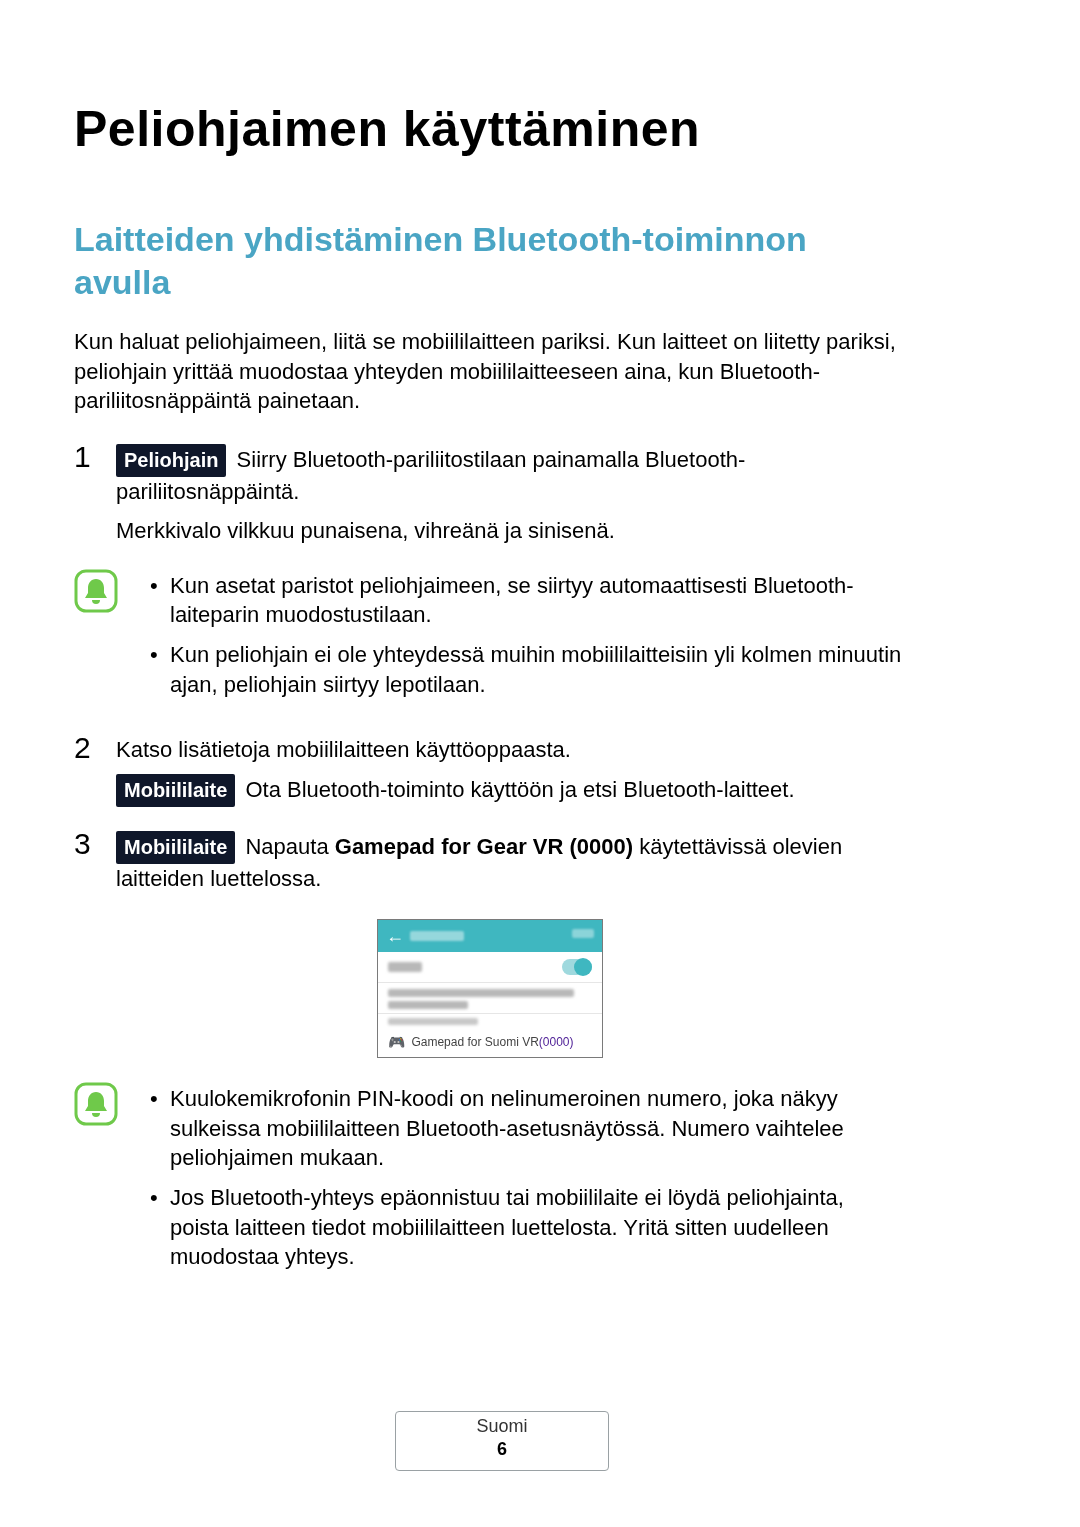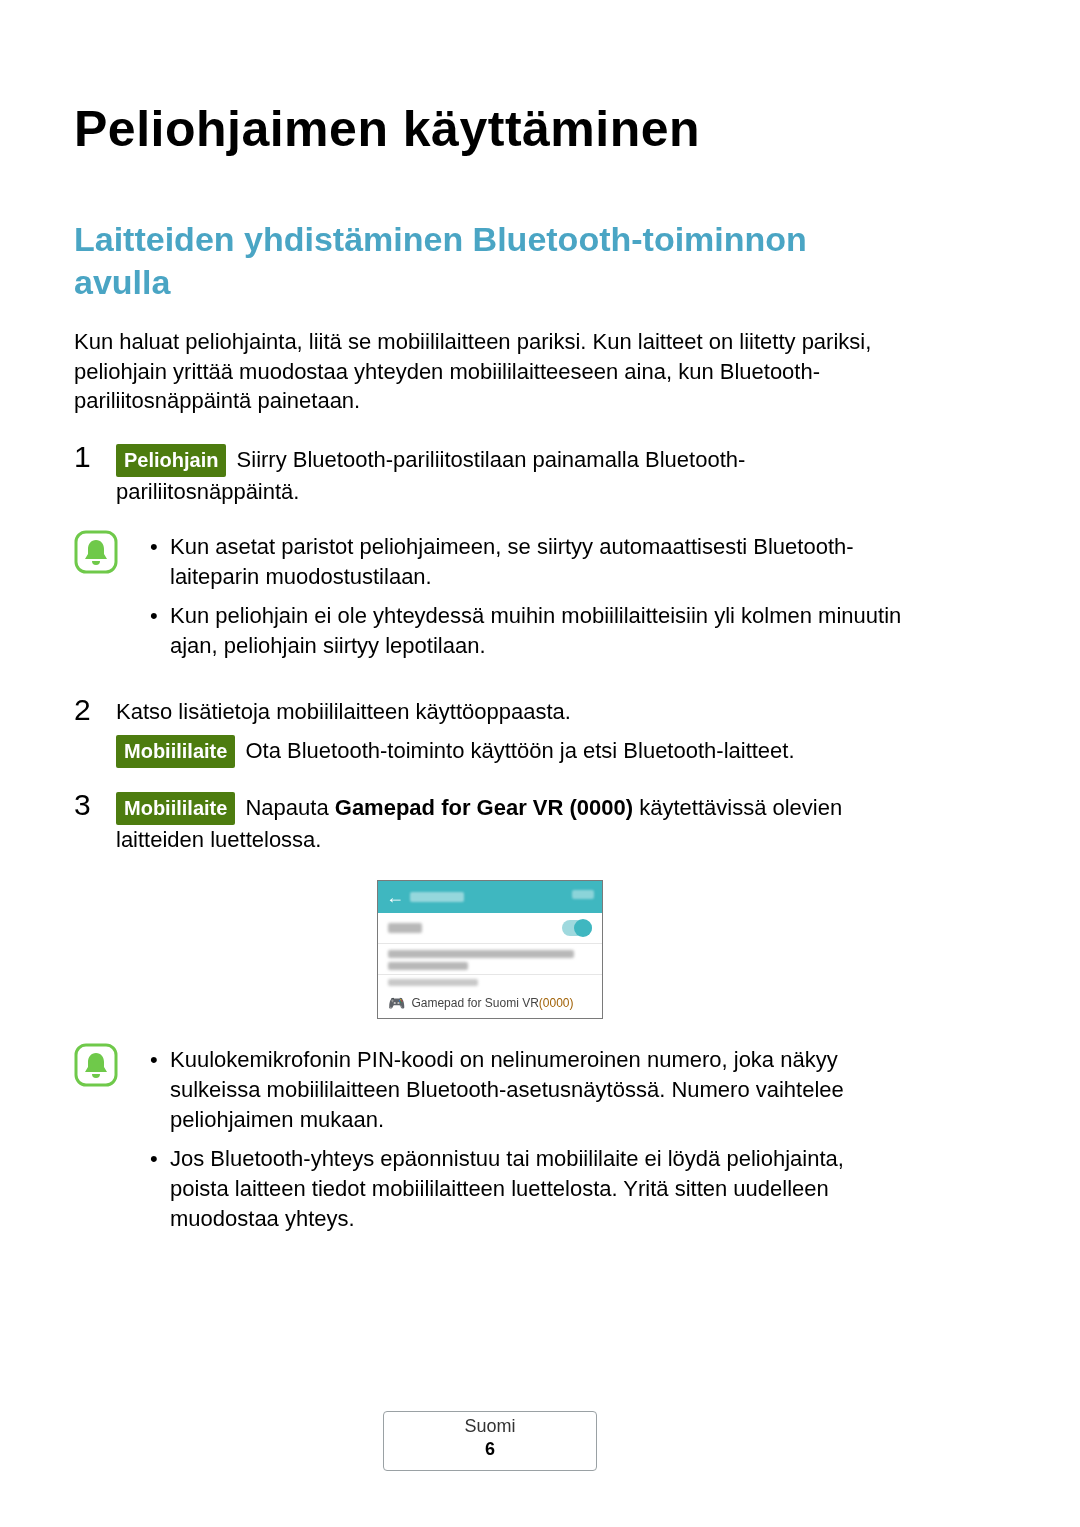--- a/index.html
+++ b/index.html
@@ -3,21 +3,21 @@
 <meta charset="utf-8">
 <style>
   * { box-sizing: border-box; margin: 0; padding: 0; }
   html, body { width: 1080px; height: 1527px; background: #fff; font-family: "Segoe UI", "Helvetica Neue", Arial, sans-serif; color: #000; }
   .page { position: relative; width: 980px; height: 1527px; padding: 100px 74px 0 74px; }
   .title { font-size: 50px; font-weight: 700; letter-spacing: 0.5px; margin-bottom: 60px; }
   .subtitle { font-size: 34px; font-weight: 700; color: #4aa5c4; line-height: 1.25; margin-bottom: 24px; }
   .body-text { font-size: 22px; line-height: 1.35; margin-bottom: 28px; }
   .step { position: relative; padding-left: 42px; margin-bottom: 24px; }
   .step-num { position: absolute; left: 0; top: -4px; font-size: 30px; font-weight: 400; }
-  .pill { display: inline-block; background: #4d7c0f; color: #fff; font-weight: 700; font-size: 20px; padding: 2px 8px 3px 8px; border-radius: 2px; margin-right: 4px; vertical-align: baseline; }
+  .pill { display: inline-block; background: #0f172a; color: #fff; font-weight: 700; font-size: 20px; padding: 2px 8px 3px 8px; border-radius: 2px; margin-right: 4px; vertical-align: baseline; }
   .step-text { font-size: 22px; line-height: 1.4; }
   .step-text + .step-text { margin-top: 8px; }
   .note-row { display: flex; align-items: flex-start; margin: 8px 0 26px 0; justify-content: space-between; }
   .note-icon { flex: 0 0 44px; width: 44px; height: 44px; margin-right: 32px; margin-top: -2px; }
   .note-body { flex: 1; }
   .note-body ul { list-style: none; padding: 0; }
   .note-body li { position: relative; padding-left: 20px; font-size: 22px; line-height: 1.35; margin-bottom: 10px; }
   .note-body li::before { content: "•"; position: absolute; left: 0; top: 0; font-size: 22px; }
   .strong { font-weight: 700; }
 
@@ -29,44 +29,45 @@
   .phone-title-blur { width: 54px; height: 10px; background: rgba(255,255,255,0.45); border-radius: 2px; margin-left: 6px; filter: blur(1.2px); }
   .phone-more { position: absolute; right: 8px; top: 9px; width: 22px; height: 9px; background: rgba(255,255,255,0.4); border-radius: 2px; filter: blur(1.2px); }
   .phone-row { display: flex; align-items: center; justify-content: space-between; padding: 7px 10px; border-bottom: 1px solid #e6e6e6; }
   .blur-line { height: 10px; background: #b8b8b8; border-radius: 2px; filter: blur(1.5px); }
   .toggle { width: 30px; height: 16px; background: #9fd9de; border-radius: 10px; position: relative; }
   .toggle::after { content: ""; position: absolute; right: 0; top: -1px; width: 18px; height: 18px; border-radius: 50%; background: #3fb7c0; }
   .phone-section { padding: 6px 10px 4px 10px; border-bottom: 1px solid #e6e6e6; }
   .phone-device-row { display: flex; align-items: center; padding: 7px 10px; }
   .gamepad-icon { font-size: 14px; color: #666; margin-right: 6px; }
   .device-label { font-size: 12px; color: #444; }
-  .device-suffix { font-size: 12px; color: #a16207; filter: blur(0.6px); }
+  .device-suffix { font-size: 12px; color: #4c1d95; filter: blur(0.6px); }
 
-  .footer { position: absolute; left: 0; bottom: 56px; width: 100%; text-align: center; }
+  .footer { position: absolute; left: 12px; bottom: 56px; width: 100%; text-align: center; }
   .footer-lang-wrap { display: inline-block; border: 1px solid #9aa1a4; border-radius: 4px; padding: 4px 80px 10px 80px; text-align: center; }
   .footer-lang { font-size: 18px; color: #333; }
   .footer-page { font-size: 18px; font-weight: 700; margin-top: 2px; }
 </style>
 </head>
 <body>
 
 <div class="page">
 
   <h1 class="title">Peliohjaimen käyttäminen</h1>
 
   <h2 class="subtitle">Laitteiden yhdistäminen Bluetooth-toiminnon avulla</h2>
 
-  <p class="body-text">Kun haluat peliohjainta, liitä se mobiililaitteen pariksi. Kun laitteet on liitetty pariksi, peliohjain yrittää muodostaa yhteyden mobiililaitteeseen aina, kun Bluetooth-pariliitosnäppäintä painetaan.</p>
+  <p class="body-text">Kun haluat peliohjaimeen, liitä se mobiililaitteen pariksi. Kun laitteet on liitetty pariksi, peliohjain yrittää muodostaa yhteyden mobiililaitteeseen aina, kun Bluetooth-pariliitosnäppäintä painetaan.</p>
 
   <div class="step">
     <div class="step-num">1</div>
     <div class="step-text">
       <span class="pill">Peliohjain</span>
       <span>Siirry Bluetooth-pariliitostilaan painamalla Bluetooth-pariliitosnäppäintä.</span>
     </div>
+    <div class="step-text">Merkkivalo vilkkuu punaisena, vihreänä ja sinisenä.</div>
   </div>
 
   <div class="note-row">
     <svg class="note-icon" viewBox="0 0 44 44">
       <rect x="2" y="2" width="40" height="40" rx="10" fill="none" stroke="#6fc94a" stroke-width="3"></rect>
       <path d="M22 10 c-5 0 -8 4 -8 9 v5 l-3 5 h22 l-3 -5 v-5 c0 -5 -3 -9 -8 -9 z" fill="#6fc94a"></path>
       <path d="M18 31 a4 4 0 0 0 8 0 z" fill="#6fc94a"></path>
     </svg>
     <div class="note-body">
       <ul>

